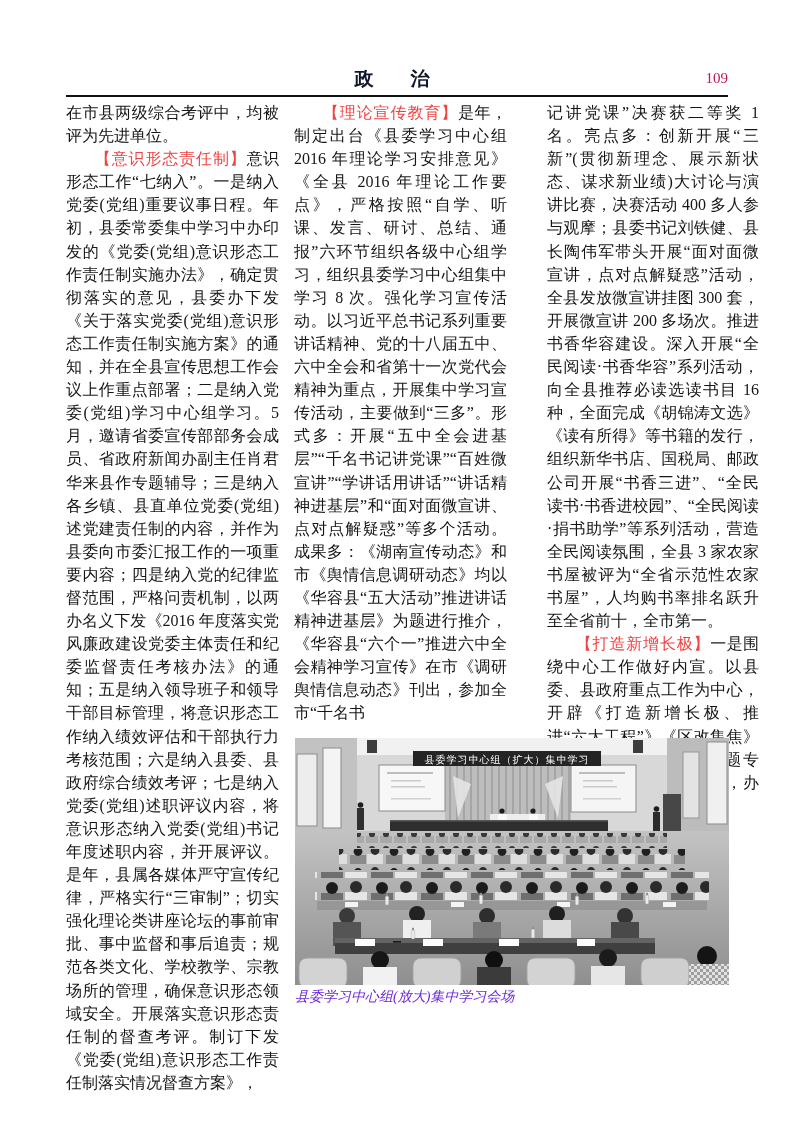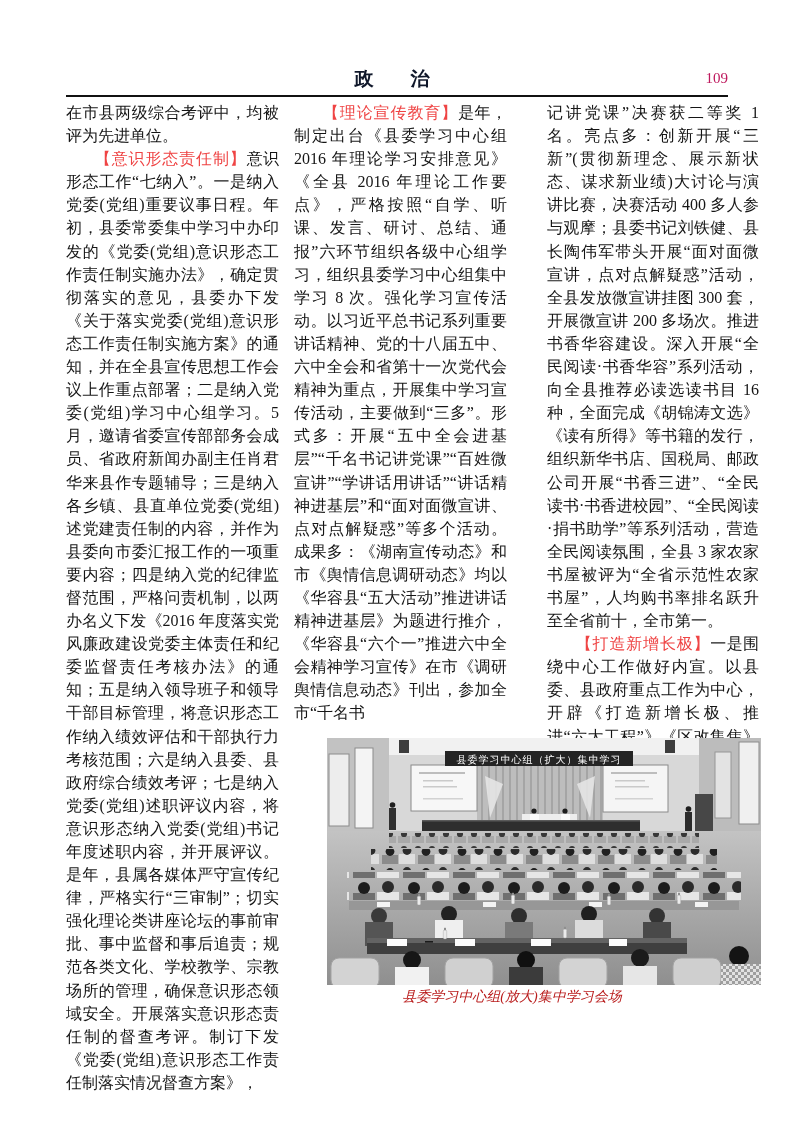--- a/index.html
+++ b/index.html
@@ -28,26 +28,25 @@
   .entry-heading{
     font-family:"Liberation Sans","DejaVu Sans",sans-serif;
     font-weight:400;color:#ef4444;letter-spacing:.5px;
   }
   #col-1{left:66px;width:213px;}
   #col-2{left:294px;width:213px;}
   #col-3{left:547px;width:212px;}
   .photo-wrap{
     position:absolute;left:295px;top:738px;width:434px;height:207px;
     background:#eab308;
-    margin-left:32px;
   }
   .photo-wrap svg{display:block;}
   .photo-caption{
-    position:absolute;left:295px;top:988px;width:434px;text-align:center;
-    font-size:14px;font-style:italic;color:#b91c1c;
+    position:absolute;left:295px;top:988px;width:434px;
+    font-size:14px;font-style:italic;color:#6d28d9;
     font-family:"Liberation Serif","DejaVu Serif",serif;
   }
 </style>
 </head>
 <body>
 
 <div class="page-header-title">政　治</div>
 <div class="page-number">109</div>
 <div class="header-rule"></div>
 

